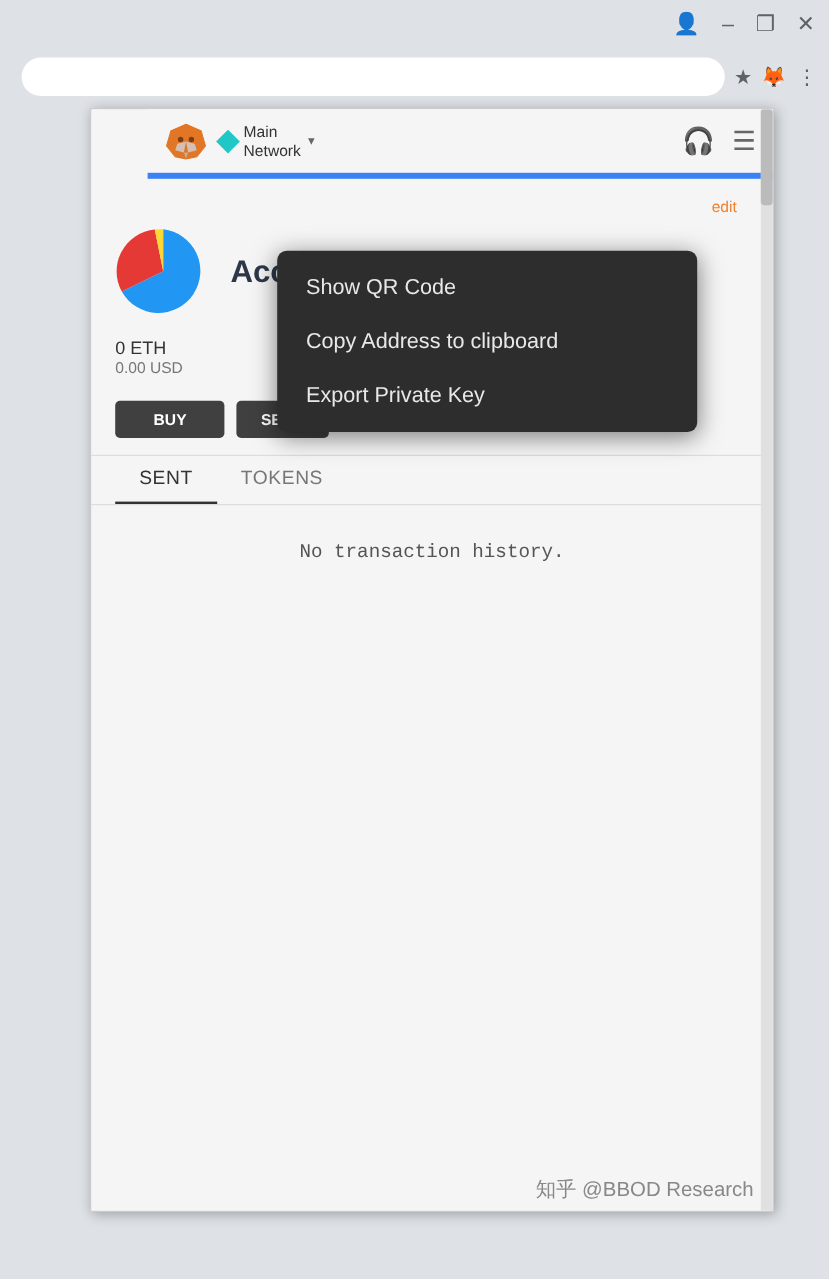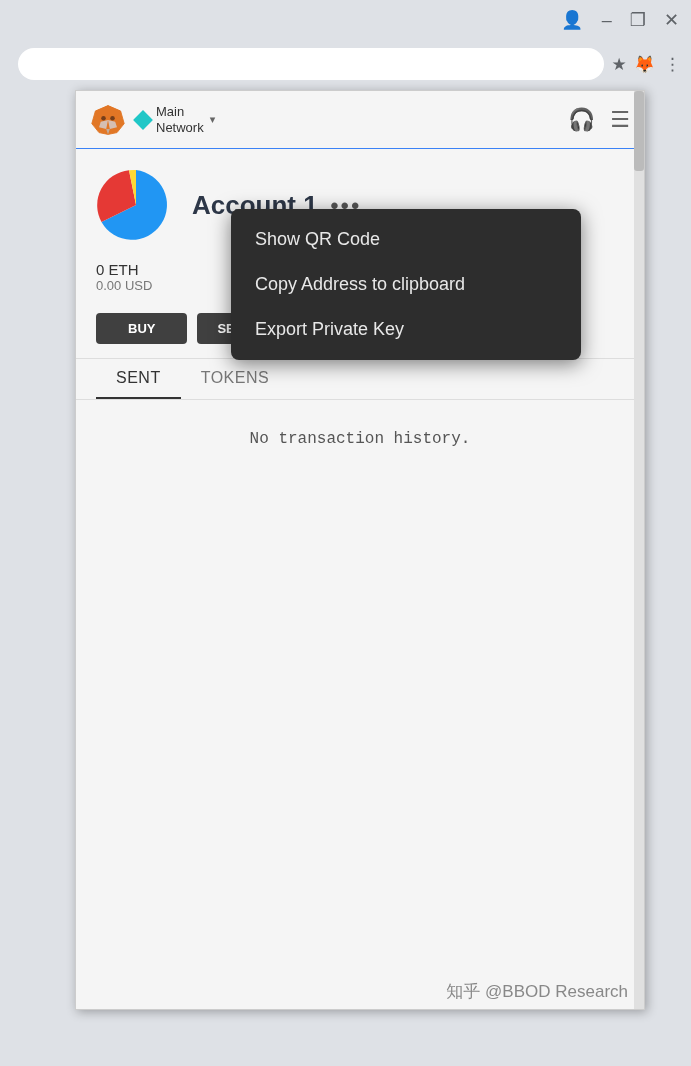--- a/index.html
+++ b/index.html
@@ -104,26 +104,27 @@
       top: 0;
       width: 10px;
       height: 80px;
       background: #bbb;
       border-radius: 3px;
     }
 
     
     .popup-header {
       background: #f5f5f5;
-      border-bottom: 1px solid #3b82f6;
+      border-bottom: 5px solid #3b82f6;
       height: 58px;
       display: flex;
       align-items: center;
       padding: 0 14px;
       gap: 10px;
+      margin-left: 47px;
     }
 
     .metamask-fox {
       width: 36px;
       height: 36px;
     }
 
     .network-selector {
       display: flex;
       align-items: center;
@@ -378,20 +379,21 @@
         <span class="network-chevron">▾</span>
       </div>
 
       <div class="header-right">
         <span class="header-icon">🎧</span>
         <span class="header-icon">☰</span>
       </div>
     </div>
 
     <div class="account-area">
+      <span class="edit-link">edit</span>
 
       <div class="account-main">
 
         <svg class="pie-avatar" viewBox="0 0 80 80">
 
           <path d="M40,40 L40,5 A35,35 0 1,1 5.5,57 Z" fill="#2196F3"></path>
 
           <path d="M40,40 L5.5,57 A35,35 0 0,1 33,5.3 Z" fill="#E53935"></path>
 
           <path d="M40,40 L33,5.3 A35,35 0 0,1 40,5 Z" fill="#FDD835"></path>

